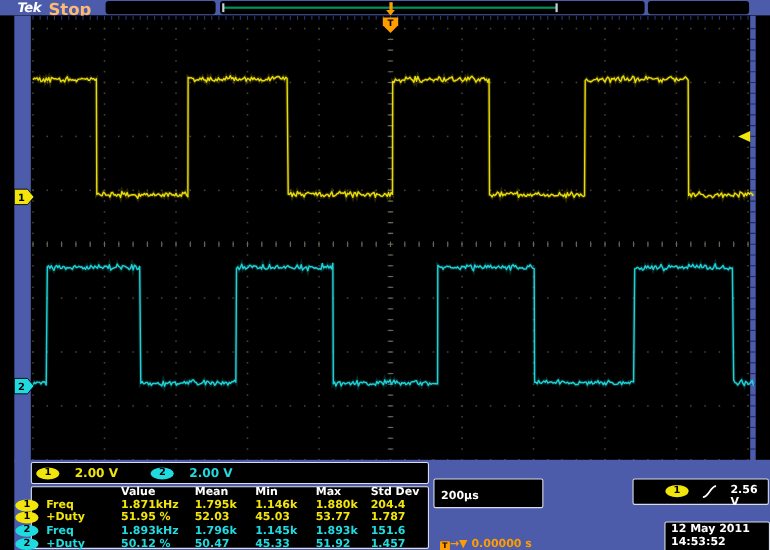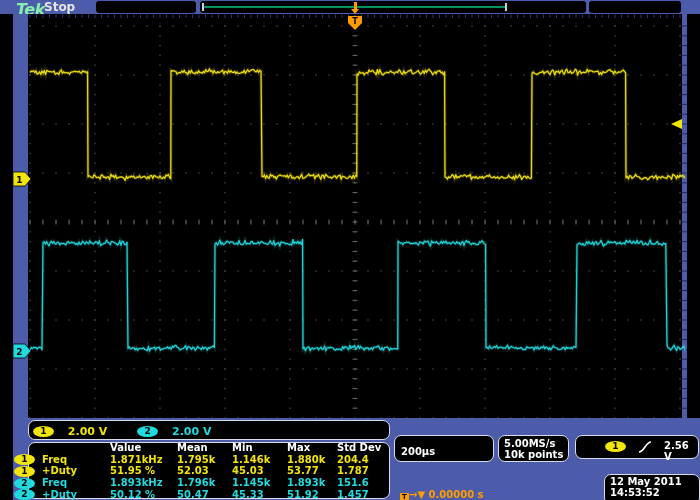--- a/index.html
+++ b/index.html
@@ -1,37 +1,37 @@
 <!DOCTYPE html>
 <html><head>
 <meta charset="utf-8">
 <style>
   html,body{margin:0;padding:0;background:#000;}
   #scope{position:relative;width:700px;height:500px;background:#000;overflow:hidden;
          font-family:"DejaVu Sans",sans-serif;font-weight:bold;-webkit-font-smoothing:antialiased;}
   
   .topbar{position:absolute;left:0;top:0;width:700px;height:14px;background:#4c5caa;}
-  .tek{position:absolute;left:16px;top:0px;font-size:16px;color:#86efac;letter-spacing:-0.5px;font-style:italic;}
-  .stop{position:absolute;left:44px;top:0px;font-size:12px;color:#e5e5e5;}
+  .tek{position:absolute;left:16px;top:0px;font-size:12px;color:#ffffff;letter-spacing:-0.5px;font-style:italic;}
+  .stop{position:absolute;left:44px;top:0px;font-size:15px;color:#fdba74;}
   .rbox{position:absolute;top:1px;height:12px;background:#000;border-radius:3px;}
   .b1{left:96px;width:100px;}
   .b2{left:200px;width:386px;}
   .b3{left:589px;width:92px;}
   .recline{position:absolute;left:3px;top:5px;width:303px;height:2px;background:#00915c;}
   .bracket{position:absolute;top:2px;width:2px;height:8px;background:#c8cede;}
   .bl{left:2px}.br{left:305px}
   .trigmark-bar{position:absolute;left:351px;top:1px;width:9px;height:13px;}
   .trigmark-bar .stem{position:absolute;left:3px;top:1px;width:3px;height:7px;background:#ff9c00;}
   .trigmark-bar .head{position:absolute;left:0;top:8px;width:0;height:0;
       border-left:4.5px solid transparent;border-right:4.5px solid transparent;border-top:5px solid #ff9c00;}
   
   #screen-svg{position:absolute;left:0;top:14px;width:700px;height:406px;}
   
   .bottom-panel{position:absolute;left:13px;top:418px;width:687px;height:82px;background:#4c5caa;}
-  .panelbox{position:absolute;background:#000;border:1.5px solid #d8dcea;border-radius:7px;box-sizing:border-box;}
+  .panelbox{position:absolute;background:#000;border:1.5px solid #d8dcea;border-radius:2px;box-sizing:border-box;}
   .chbox{left:15px;top:2px;width:362px;height:20px;}
   .measbox{left:15px;top:24px;width:362px;height:57px;}
   .hbox{left:381px;top:17px;width:100px;height:27px;}
   .acqbox{left:485px;top:17px;width:71px;height:27px;}
   .trigbox{left:562px;top:17px;width:124px;height:24px;}
   .datebox{left:591px;top:56px;width:96px;height:31px;}
   .badge{display:inline-block;width:21px;height:11px;border-radius:50%;color:#000;
          font-size:9px;line-height:11px;text-align:center;vertical-align:middle;}
   .badge.y{background:#f2e50c;}
   .badge.c{background:#1fdbe0;}
@@ -1294,24 +1294,20 @@
     </div>
 
     <div class="panelbox hbox">
       <div class="l1 wtx">200µs</div>
       <div class="l2 otx">
         <span class="tsq">T</span><span class="otx">→▼</span>
         <span class="otx">0.00000 s</span>
       </div>
     </div>
 
-    <div class="panelbox acqbox">
-      <div class="l1 wtx">5.00MS/s</div>
-      <div class="l2 wtx">10k points</div>
-    </div>
 
     <div class="panelbox trigbox">
       <span class="badge y">1</span>
       <svg class="slope" width="14" height="14" viewBox="0 0 14 14">
         <path d="M1,12 C6,12 8,2 13,2" fill="none" stroke="#ffffff" stroke-width="1.6"></path>
       </svg>
       <span class="lvl wtx">2.56 V</span>
     </div>
 
     <div class="panelbox datebox">

